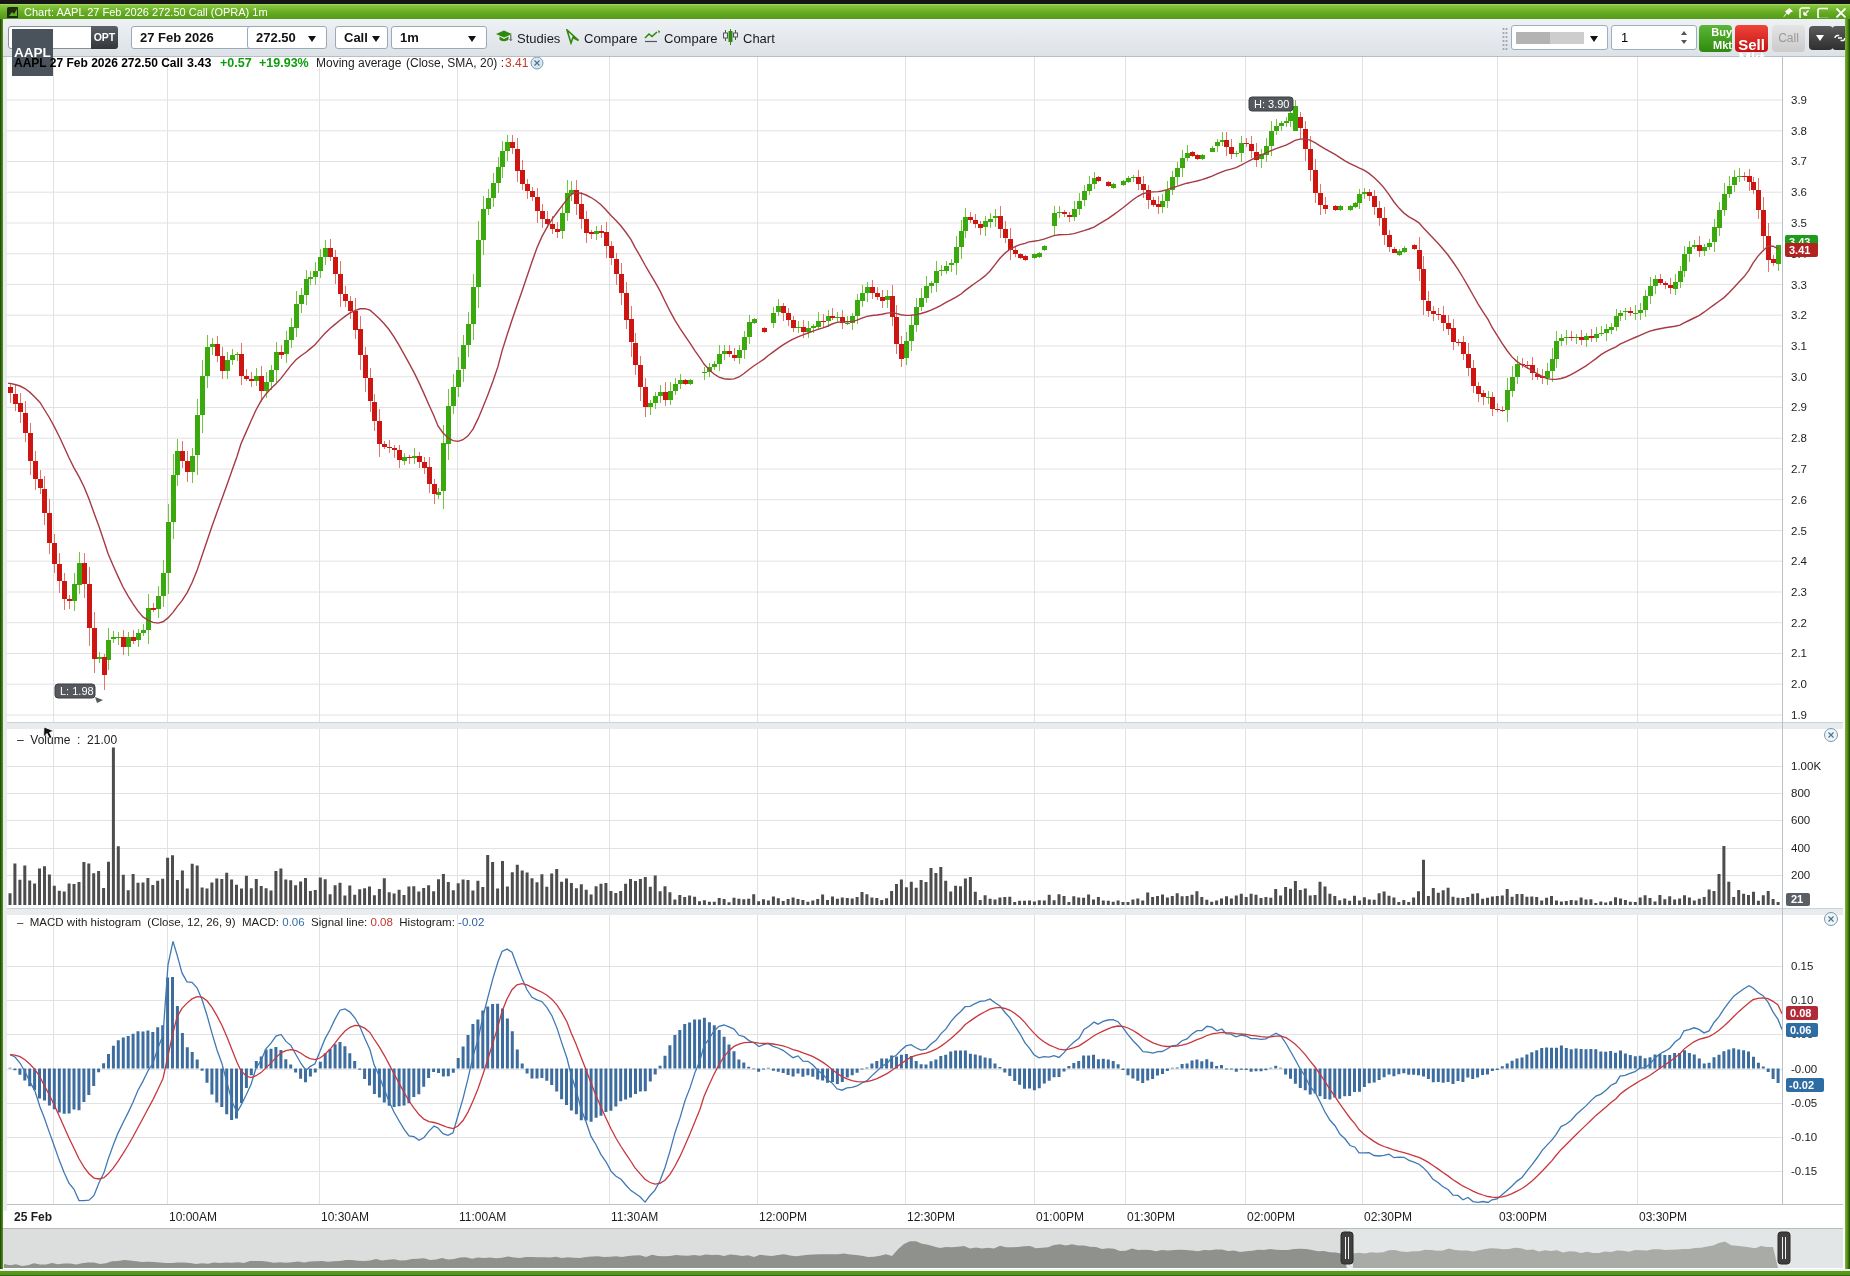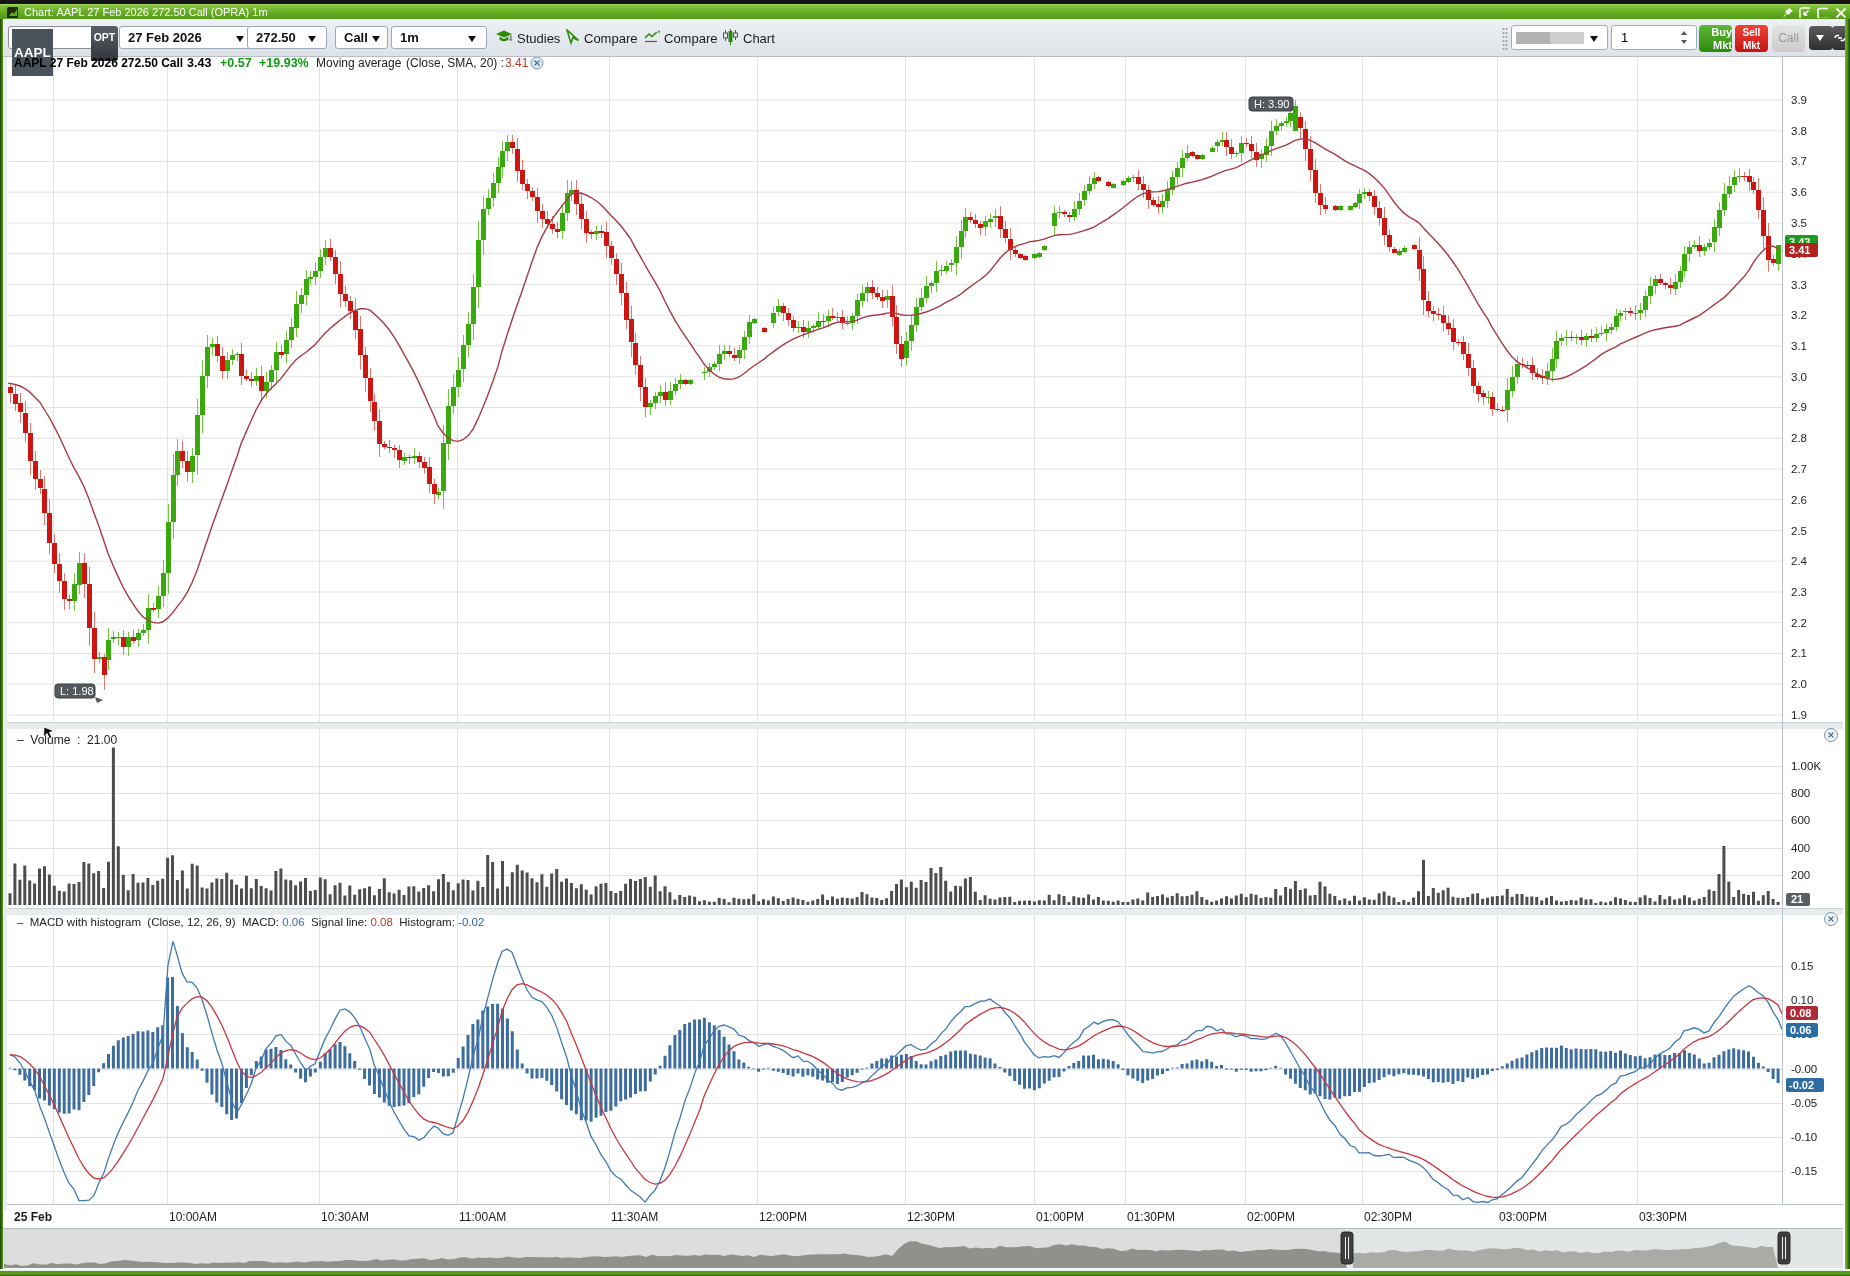--- a/index.html
+++ b/index.html
@@ -10,21 +10,21 @@
 #toolbar{left:3px;top:19px;width:1844px;height:38px;background:linear-gradient(#eef1f4,#dde2e7);border-bottom:1px solid #b7bec5}
 #winL{left:0;top:19px;width:3px;height:1257px;background:linear-gradient(90deg,#1d4206,#569a18)}
 #winR{right:0;top:19px;width:5px;height:1257px;background:linear-gradient(90deg,#7ab53a,#569a18 40%,#2d5a0d 85%,#1d4206)}
 #winB{left:0;top:1269px;width:1850px;height:7px;background:linear-gradient(#eef1f1,#eef1f1 28%,#569a18 30%,#569a18 75%,#2d5a0d)}
 .inp{position:absolute;top:7px;height:23px;background:#fff;border:1px solid #8a9096;border-radius:3px}
 .cmb{position:absolute;top:7px;height:23px;background:#fff;border:1px solid #9aaab8;border-radius:3px;font-size:13px;font-weight:bold;color:#111;line-height:21px;padding-left:8px}
 .tri{position:absolute;top:9px;width:0;height:0;border-left:4.5px solid transparent;border-right:4.5px solid transparent;border-top:6px solid #111}
 .tbtxt{position:absolute;top:12px;font-size:13px;color:#1a1a1a}
 .icn{position:absolute;top:10px}
 #buy{position:absolute;left:1696px;top:6px;width:33px;height:27px;border-radius:4px;background:linear-gradient(#5cb637,#2e8a0e);color:#fff;font-size:11px;font-weight:bold;text-align:right;line-height:13px;padding-top:1px}
-#sell{position:absolute;left:1732px;top:6px;width:33px;height:27px;border-radius:4px;background:linear-gradient(#ef4538,#c41212);color:#fff;font-size:10px;font-weight:bold;text-align:center;line-height:13px;padding-top:1px}
+#sell{position:absolute;left:1732px;top:6px;width:33px;height:27px;border-radius:4px;background:linear-gradient(#ef4538,#c41212);color:#fff;font-size:15px;font-weight:bold;text-align:center;line-height:13px;padding-top:13px}
 #flat{position:absolute;left:1769px;top:6px;width:33px;height:27px;border-radius:4px;background:linear-gradient(#e4e4e4,#cbcbcb);color:#9b9b9b;font-size:12px;text-align:center;line-height:26px}
 .dkb{position:absolute;top:7px;height:24px;border-radius:4px;background:linear-gradient(#5b5b5b,#2e2e2e)}
 svg text{font-family:"Liberation Sans",sans-serif}
 </style></head>
 <body>
 <div class="abs" id="topstrip"></div>
 <div class="abs" id="titlebar">
   <svg class="ticon" style="left:7px" width="12" height="12">
       <rect width="12" height="12" rx="2" fill="#1f2a12"></rect>
       <path d="M2 9l3-4 2 2 3-5v7z" fill="#5fae1f"></path>
@@ -41,22 +41,22 @@
       <rect x="1" y="1.5" width="11" height="10" rx="2" fill="none" stroke="#fff" stroke-width="1.6"></rect>
     </svg>
   <svg class="ticon" style="left:1835px" width="12" height="12">
       <path d="M1.5 1.5l9 9M10.5 1.5l-9 9" stroke="#fff" stroke-width="1.8"></path>
     </svg>
 </div>
 <div class="abs" id="toolbar">
   <div class="inp" style="left:5px;width:86px">
       <span style="position:absolute;left:3px;top:2px;background:#4a525c;color:#fff;font-weight:bold;font-size:13.5px;padding:16px 2px">AAPL</span>
     </div>
-  <div class="abs" style="left:88px;top:7px;width:27px;height:35px;background:linear-gradient(#5a6066,#33373c);border-radius:0 3px 3px 0;color:#fff;font-size:10.5px;font-weight:bold;text-align:center;line-height:23px">OPT</div>
-  <div class="cmb" style="left:116px;width:136px">27 Feb 2026<div class="tri" style="right:10px"></div></div>
+  <div class="abs" style="left:88px;top:7px;width:27px;height:23px;background:linear-gradient(#5a6066,#33373c);border-radius:0 3px 3px 0;color:#fff;font-size:10.5px;font-weight:bold;text-align:center;line-height:23px">OPT</div>
+  <div class="cmb" style="left:128px;width:136px">27 Feb 2026<div class="tri" style="right:10px"></div></div>
   <div class="cmb" style="left:244px;width:80px">272.50<div class="tri" style="right:10px"></div></div>
   <div class="cmb" style="left:332px;width:53px">Call<div class="tri" style="right:7px"></div></div>
   <div class="cmb" style="left:388px;width:96px">1m<div class="tri" style="right:10px"></div></div>
   <svg class="icn" style="left:492px" width="18" height="15">
       <path d="M1 5l8-3.5L17 5 9 8.5z" fill="#2e8a0e"></path>
       <path d="M4.5 7.5v2.8c0 1 2 1.9 4.5 1.9s4.5-.9 4.5-1.9V7.5L9 10z" fill="#2e8a0e"></path>
       <path d="M15.8 6v5.2" stroke="#666" stroke-width="1.2" fill="none"></path>
       <path d="M14.6 10.2l1.2 1.6 1.2-1.6" fill="none" stroke="#666"></path>
     </svg>
   <div class="tbtxt" style="left:514px">Studies</div>

